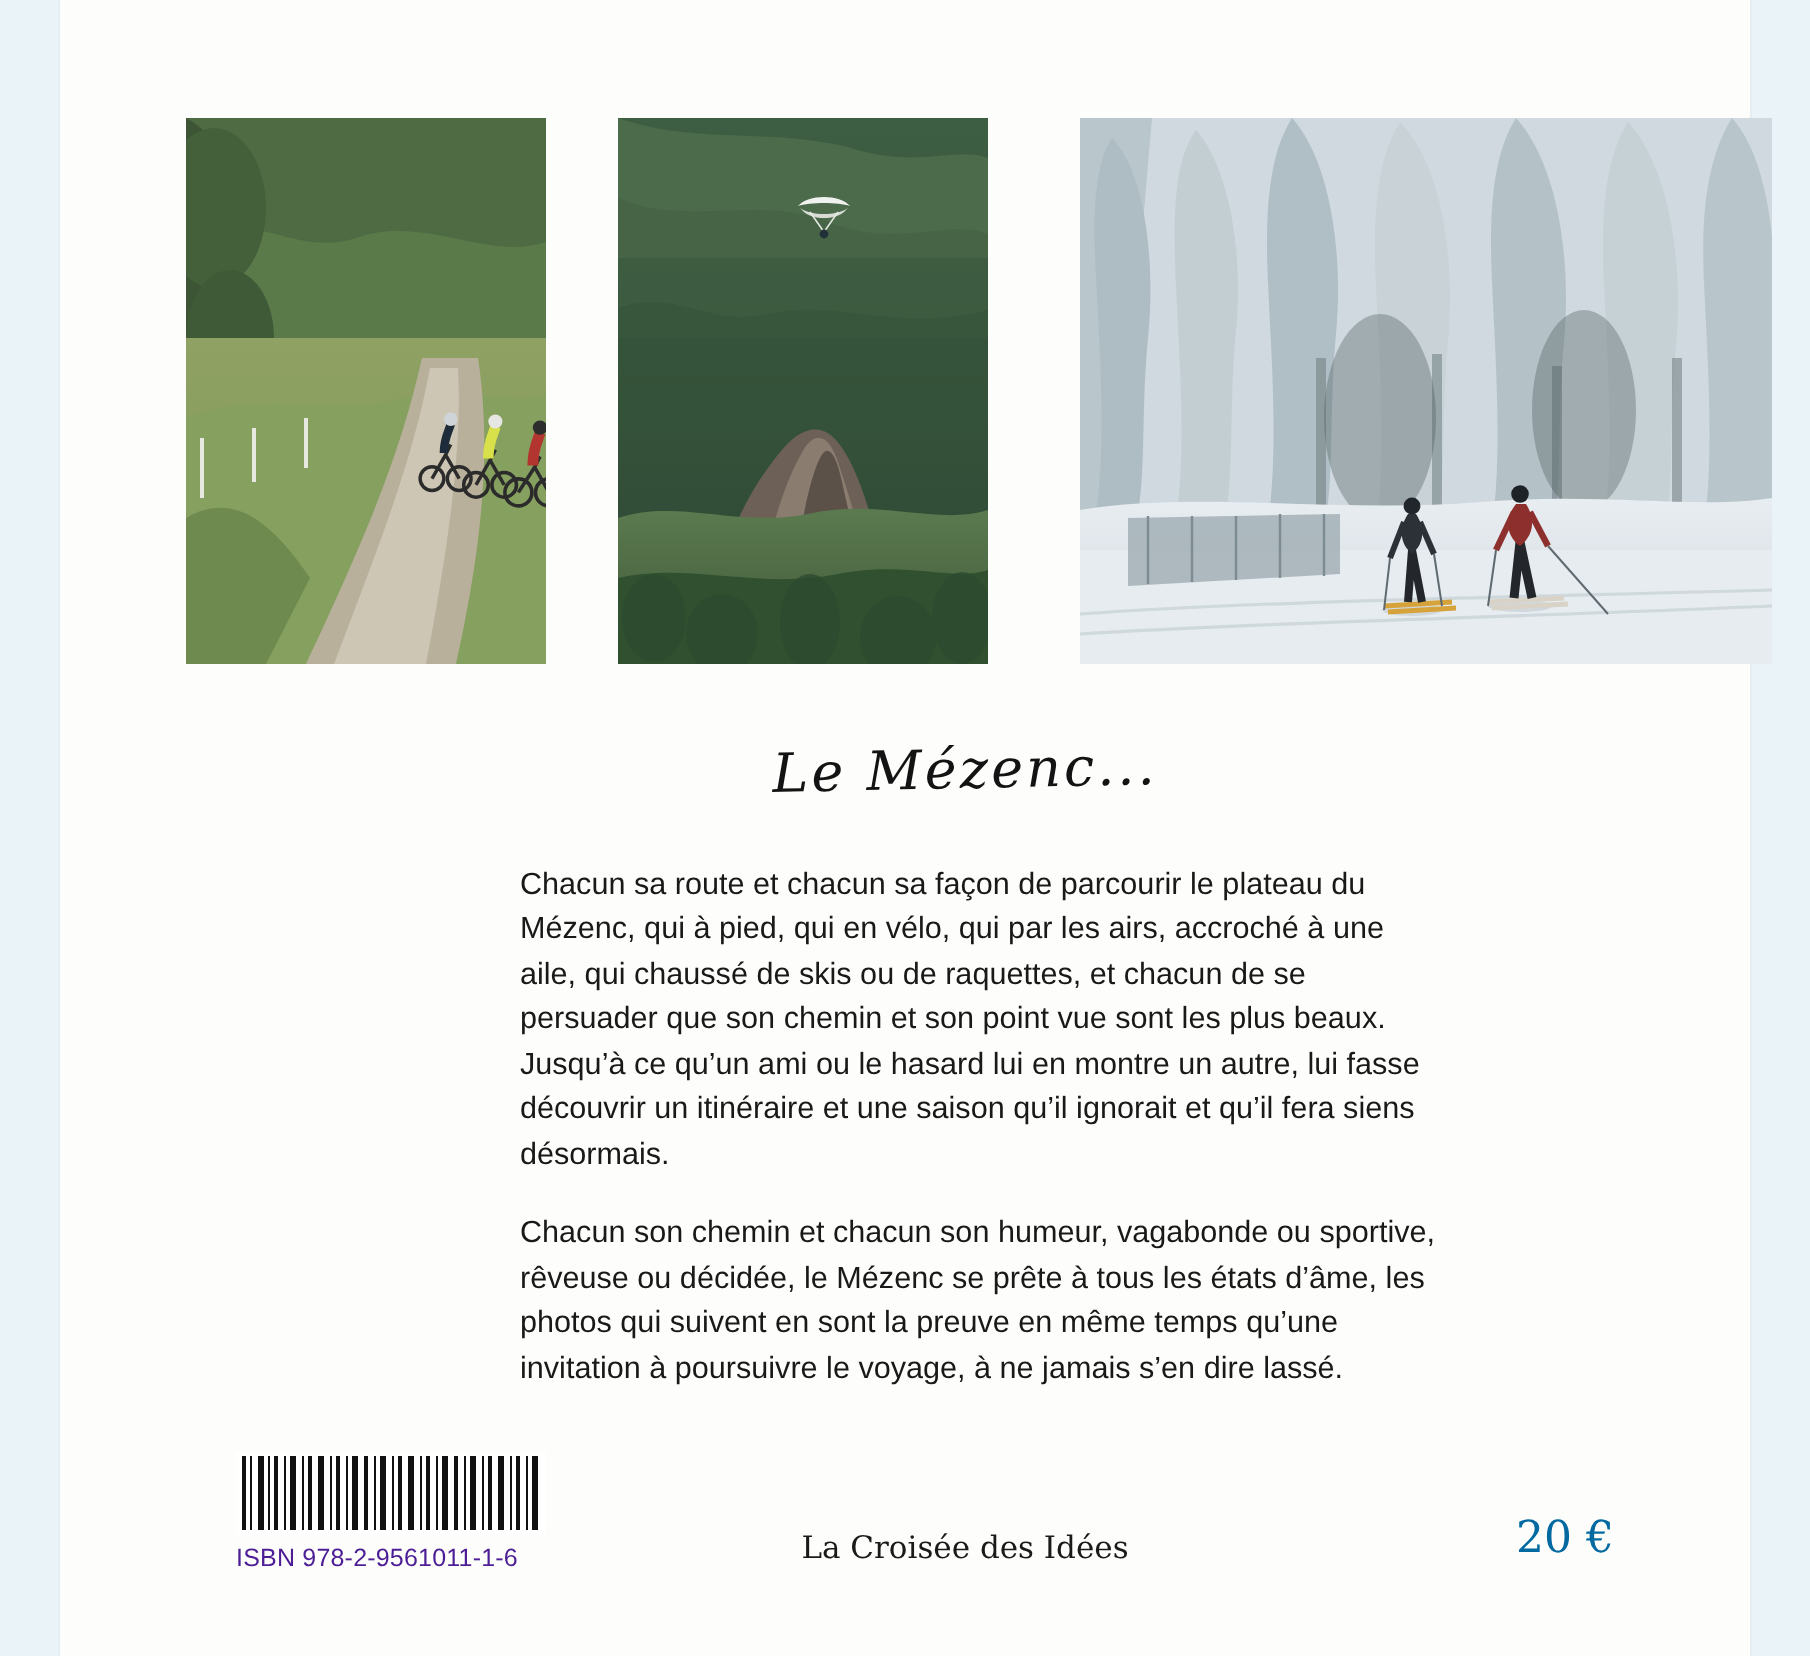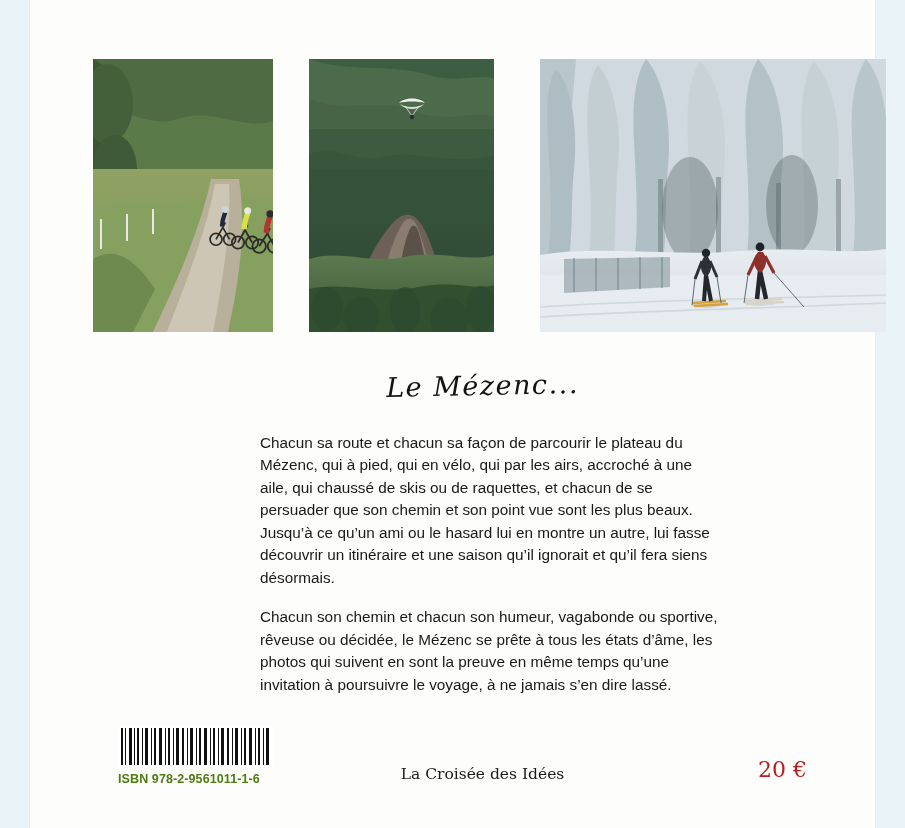--- a/index.html
+++ b/index.html
@@ -88,42 +88,41 @@
     width: 160px;
   }
   .barcode {
     width: 155px;
     height: 41px;
     display: block;
   }
   .isbn {
     margin-top: 5px;
     font-size: 12.5px;
-    color: #4d7c0f;
+    color: #4c1d95;
     font-family: "Liberation Sans", sans-serif;
     letter-spacing: 0.1px;
-    font-weight: bold;
   }
   .publisher {
     position: absolute;
     left: 0;
     top: 765px;
     width: 905px;
     text-align: center;
     font-family: "DejaVu Serif", serif;
     font-size: 15.5px;
     color: #1a1a1a;
   }
   .price {
     position: absolute;
     right: 68px;
     top: 757px;
     font-family: "DejaVu Serif", serif;
     font-size: 22px;
-    color: #b91c1c;
+    color: #0369a1;
   }
 </style>
 </head>
 <body>
 
 <div class="page">
   <div class="book-back">
 
     <div class="photos">
 

